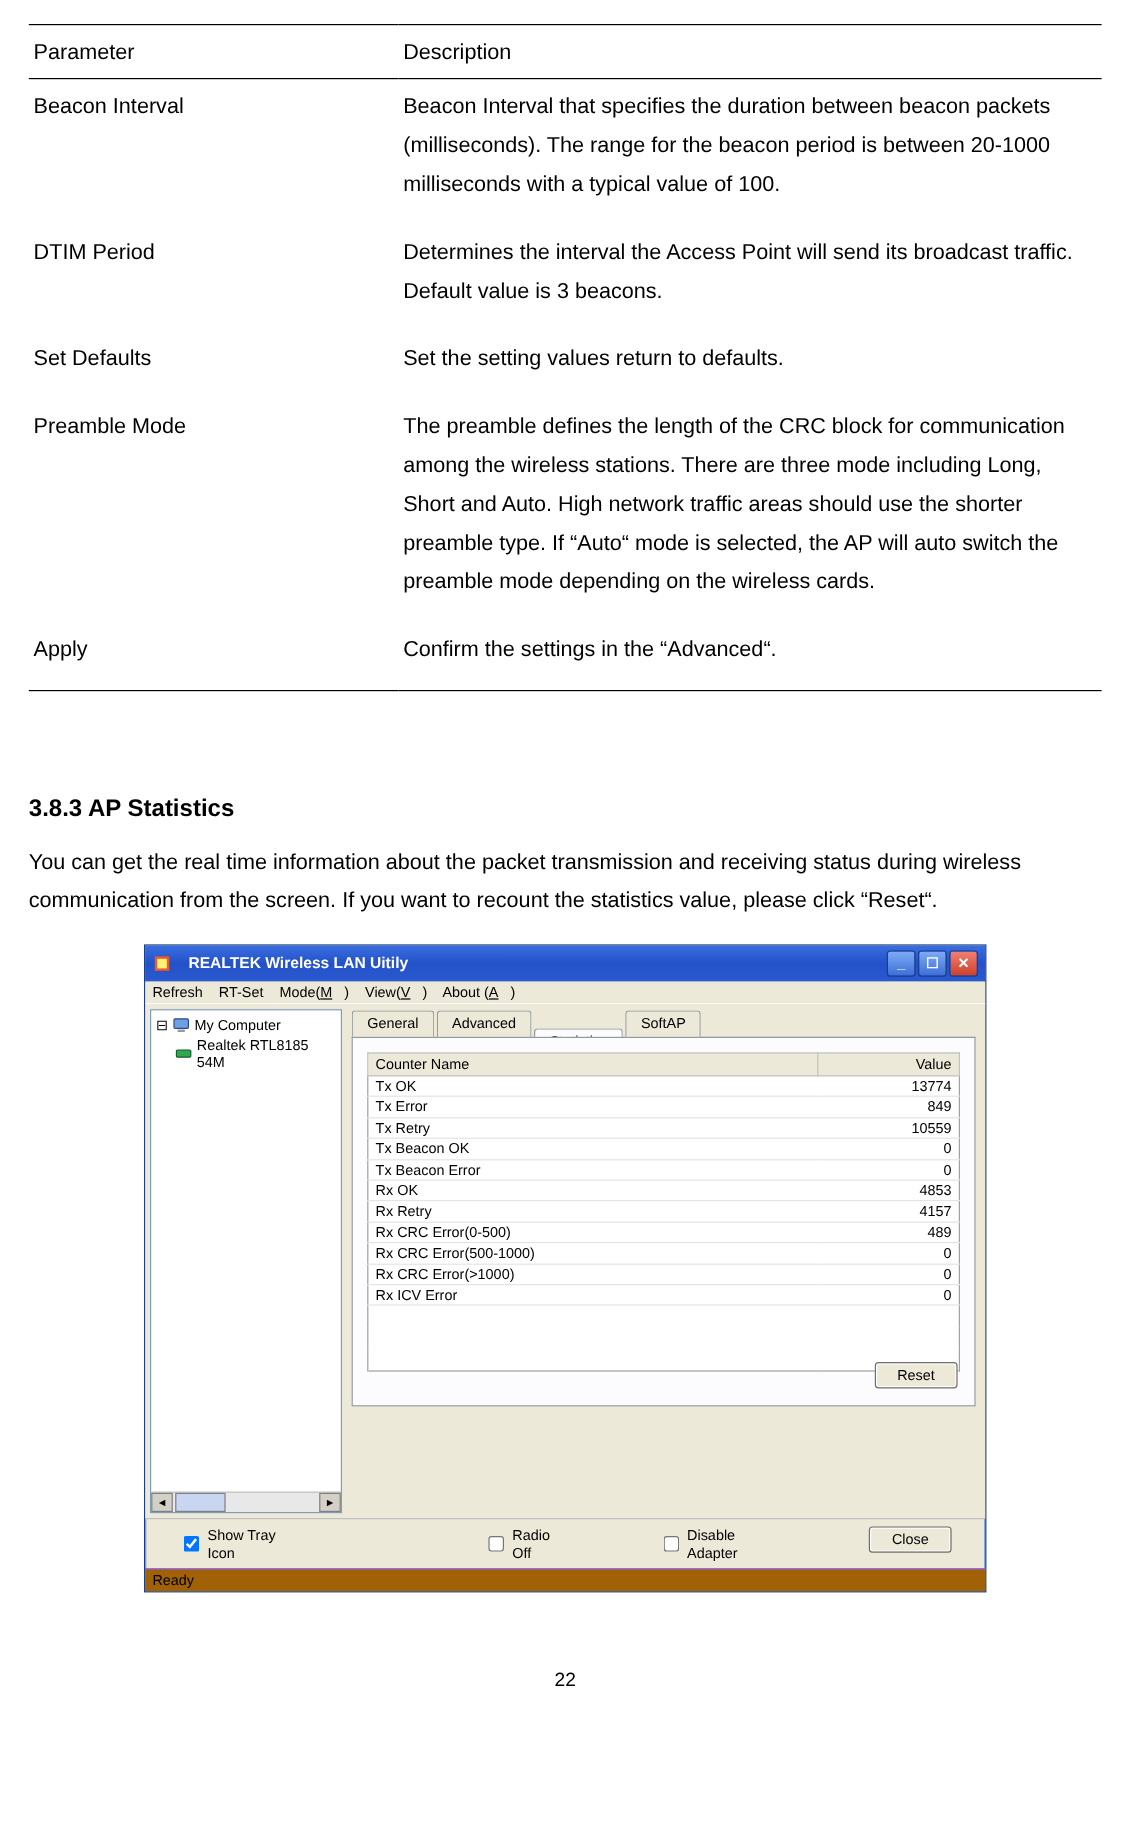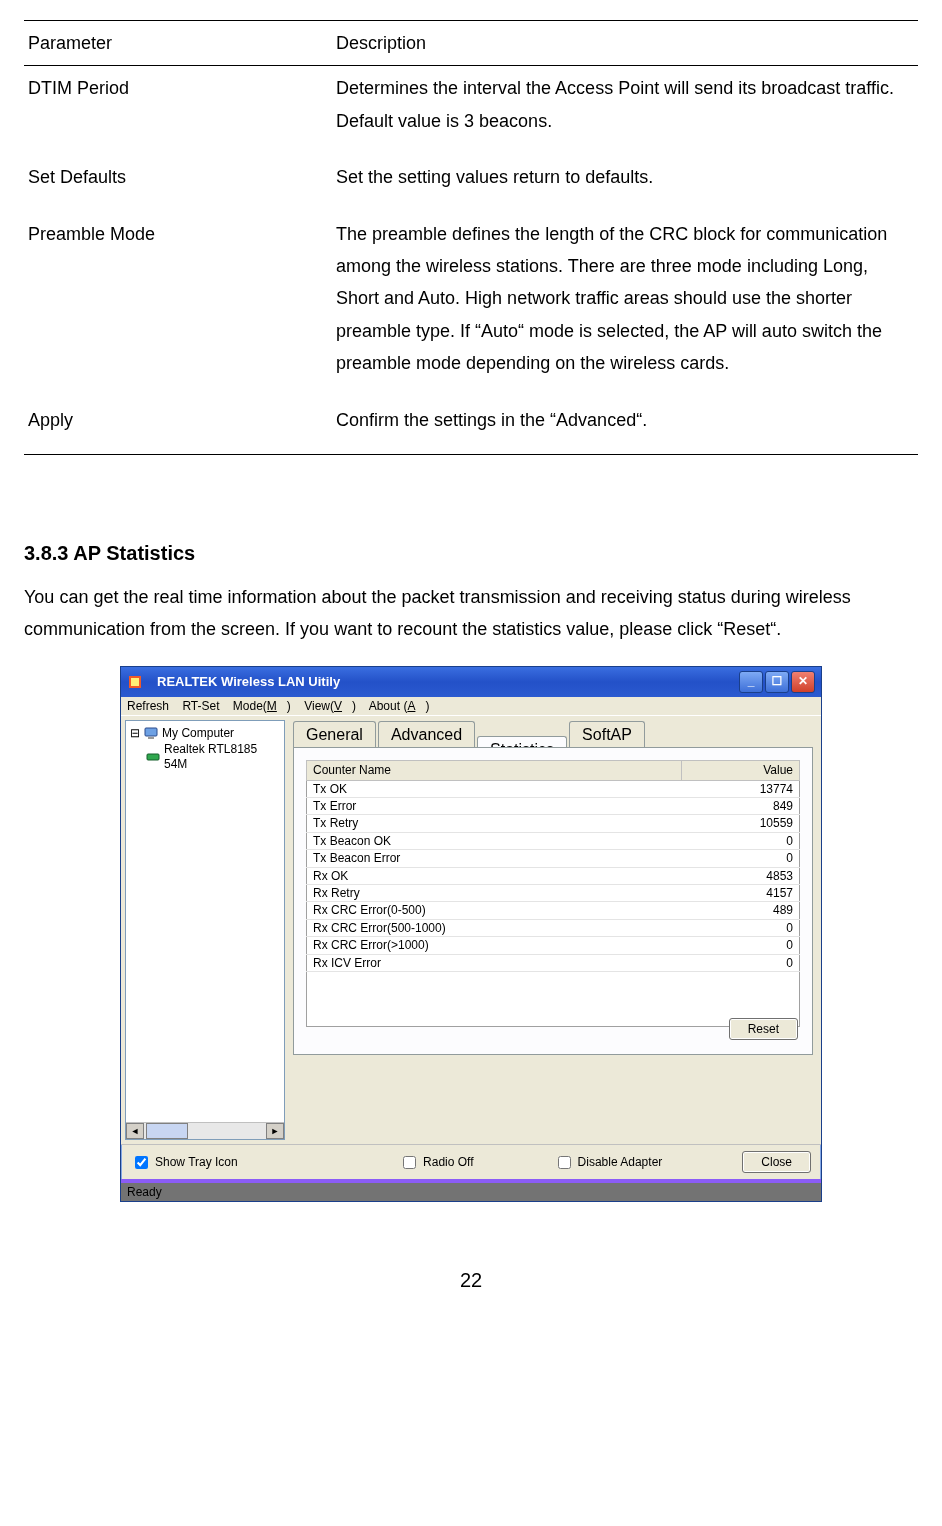--- a/index.html
+++ b/index.html
@@ -139,21 +139,21 @@
     margin-bottom: -1px;
   }
   .tab {
     padding: 3px 12px;
     background: #ece9d8;
     border: 1px solid #919b9c;
     border-bottom: none;
     margin-right: 2px;
     border-radius: 3px 3px 0 0;
     cursor: pointer;
-    font-size: 16px;
+    font-size: 12px;
     position: relative;
     top: 1px;
   }
   .tab.active {
     background: #fcfcfe;
     border-bottom: 1px solid #fcfcfe;
     top: 16px;
   }
   .tabpanel {
     border: 1px solid #919b9c;
@@ -190,54 +190,58 @@
     background: #ece9d8;
     border: 1px solid #707070;
     border-radius: 3px;
     padding: 3px 18px;
     font-size: 12px;
     cursor: pointer;
     box-shadow: 0 0 0 1px #fff inset;
   }
   .bottombar {
     display: flex;
-    align-items: center;
-    padding: 6px 10px;
+    align-items: flex-start;
+    padding: 6px 28px;
     border-top: 1px solid #c0c0c0;
     gap: 80px;
   }
   .bottombar label {
     display: flex; align-items: center; gap: 4px;
     font-size: 12px;
   }
   .bottombar .spacer { flex:1; }
   .statusbar {
-    background: #737373;
-    border-top: 4px solid #8b5cf6;
+    background: #a16207;
+    border-top: 1px solid #8b5cf6;
     padding: 2px 6px;
     font-size: 12px;
   }
 
   .page-number {
     text-align: center;
     margin-top: 60px;
-    font-size: 20px;
+    font-size: 16px;
   }
 </style>
 </head>
 <body>
 
 <table class="param-table">
   <thead>
     <tr>
       <th class="col-param">Parameter</th>
       <th class="col-desc">Description</th>
     </tr>
   </thead>
   <tbody>
+    <tr>
+      <td>Beacon Interval</td>
+      <td>Beacon Interval that specifies the duration between beacon packets (milliseconds). The range for the beacon period is between 20-1000 milliseconds with a typical value of 100.</td>
+    </tr>
     <tr>
       <td>DTIM Period</td>
       <td>Determines the interval the Access Point will send its broadcast traffic. Default value is 3 beacons.</td>
     </tr>
     <tr>
       <td>Set Defaults</td>
       <td>Set the setting values return to defaults.</td>
     </tr>
     <tr>
       <td>Preamble Mode</td>

